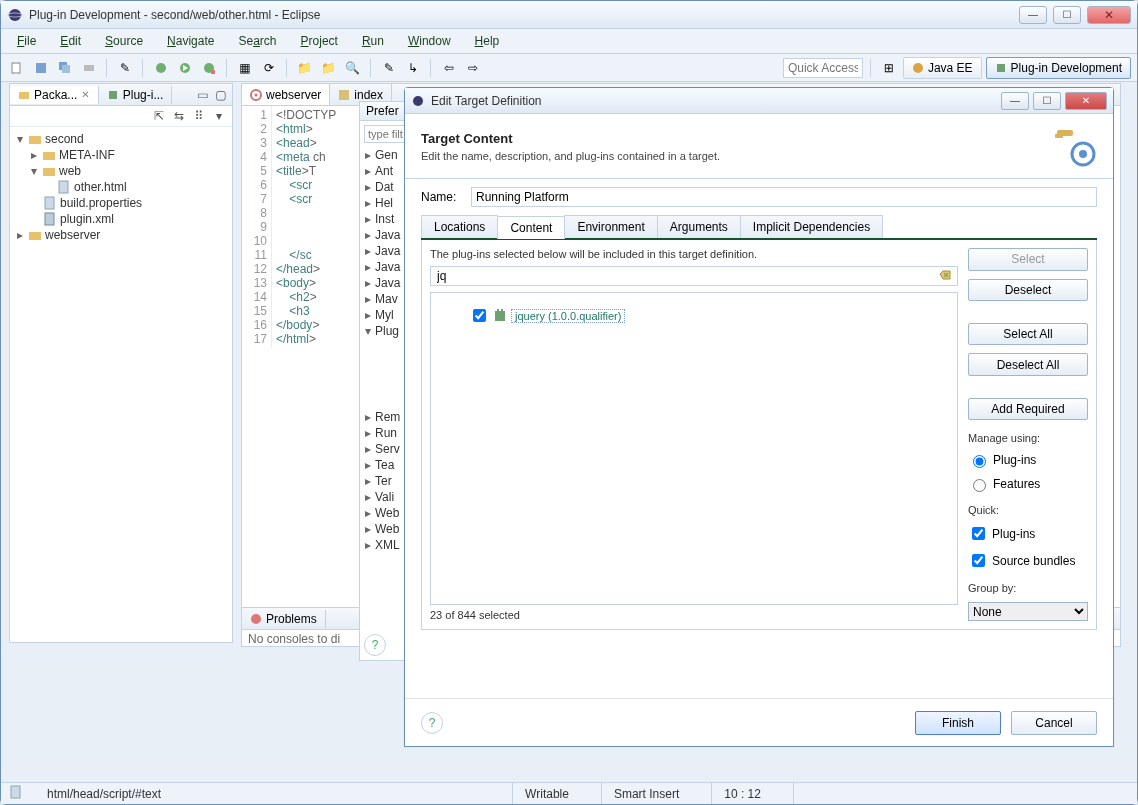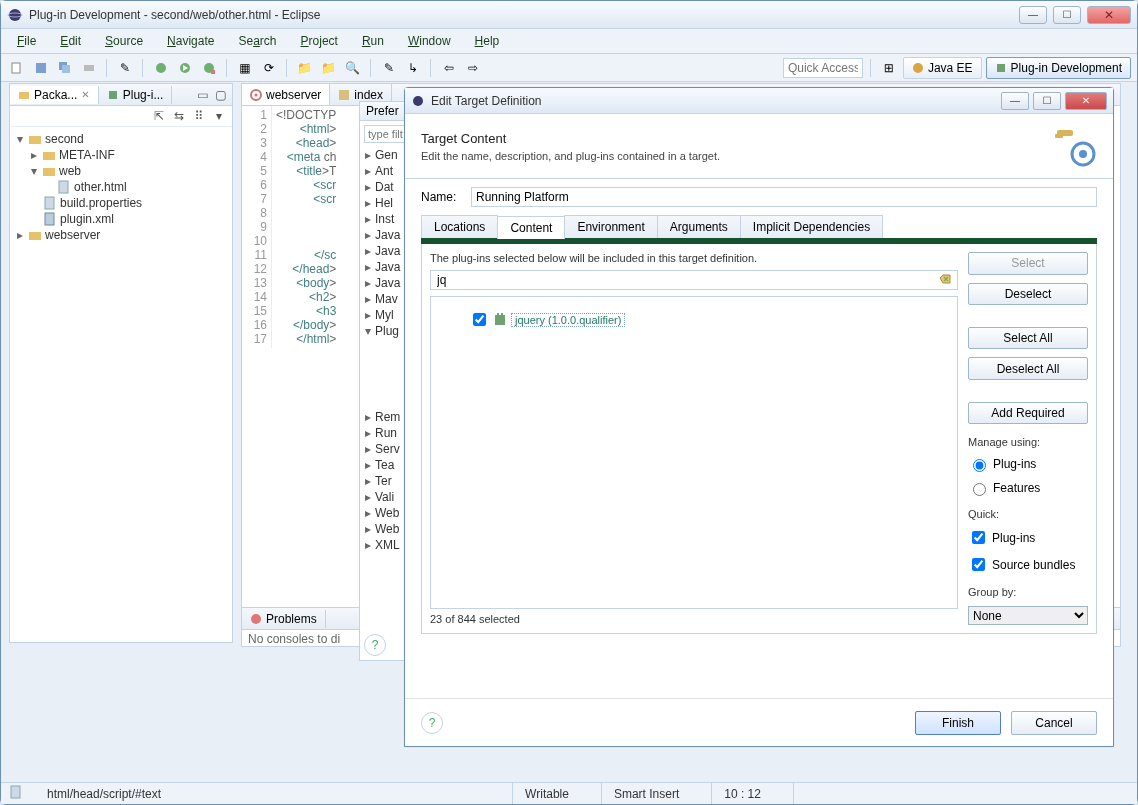--- a/index.html
+++ b/index.html
@@ -51,21 +51,21 @@
   .tree .indent { display: inline-block; }
   .tree .twisty { width: 10px; text-align: center; color: #666; }
   .tree .ticon { width: 14px; height: 14px; display: inline-flex; align-items: center; justify-content: center; }
 
   
   .editor-area { position: absolute; left: 240px; top: 82px; width: 880px; height: 560px; border: 1px solid #c4d3e3; background: #fff; }
   .editor-tabs { display: flex; background: linear-gradient(#f5f8fc, #e5edf5); border-bottom: 1px solid #c4d3e3; height: 22px; }
   .editor-tabs .view-tab { border-right: 1px solid #c4d3e3; }
   .gutter { width: 30px; background: #fff; border-right: 1px solid #e5edf5; text-align: right; padding: 2px 4px 2px 0; color: #999; font-family: Consolas, monospace; font-size: 11px; }
   .code-body { display: flex; }
-  .code-lines { padding: 2px 4px; font-family: Consolas, monospace; font-size: 11px; white-space: pre; color: #666; text-align: right; }
+  .code-lines { padding: 2px 4px; font-family: Consolas, monospace; font-size: 11px; white-space: pre; color: #666; }
   .code-lines .tag { color: #3f7f7f; }
 
   
   .bottom-view { position: absolute; left: 240px; top: 606px; width: 880px; height: 40px; border: 1px solid #c4d3e3; background: #fff; }
 
   
   .pref-hint { position: absolute; left: 358px; top: 100px; width: 70px; height: 560px; background: #fff; border: 1px solid #c4d3e3; overflow: hidden; }
   .pref-hint-title { padding: 2px 6px; background: linear-gradient(#f7fbff,#e4ecf5); border-bottom: 1px solid #c4d3e3; }
   .pref-hint .filter { margin: 4px; width: calc(100% - 8px); height: 18px; border: 1px solid #c4d3e3; padding: 0 3px; font-size: 11px; }
   .pref-hint .prow { display: flex; align-items: center; gap: 3px; padding: 1px 4px; font-size: 11px; color: #333; }
@@ -74,30 +74,30 @@
 
   
   .dialog { position: absolute; left: 403px; top: 86px; width: 710px; height: 660px; background: #fff; border: 1px solid #6b8fb3; border-radius: 4px 4px 0 0; box-shadow: 0 0 1px rgba(0,0,0,.2); }
   .dialog-titlebar { height: 26px; background: linear-gradient(#f7fbff,#dfe9f4); border-bottom: 1px solid #c4d3e3; display: flex; align-items: center; padding: 0 6px; }
   .dialog-titlebar .title { flex: 1; font-size: 12px; color: #333; }
   .dialog-titlebar .dbtns { display: flex; gap: 4px; }
   .dialog-titlebar .dbtn { width: 28px; height: 18px; border: 1px solid #9fb5cc; background: linear-gradient(#fefefe,#dde6f1); border-radius: 2px; display:flex; align-items:center; justify-content:center; cursor:pointer; font-size:10px; color:#444; }
   .dialog-titlebar .dbtn.close { width: 42px; background: linear-gradient(#e57b7b,#c94a4a); color:#fff; }
   .dialog-header { padding: 10px 16px; display: flex; align-items: center; border-bottom: 1px solid #c4d3e3; }
   .dialog-header .head-text { flex:1; }
-  .dialog-header h3 { margin: 0 0 4px 0; font-size: 13px; font-weight: normal; color: #222; }
+  .dialog-header h3 { margin: 0 0 4px 0; font-size: 13px; font-weight: bold; color: #222; }
   .dialog-header .desc { font-size: 11px; color: #444; }
   .dialog-header .head-icon { width: 44px; height: 44px; }
 
   .dialog-body { padding: 8px 16px; }
   .name-row { display: flex; align-items: center; gap: 10px; margin-bottom: 8px; }
   .name-row label { width: 40px; }
   .name-row input { flex: 1; height: 20px; border: 1px solid #c4d3e3; padding: 0 4px; }
 
-  .tabs { display: flex; border-bottom: 6px solid #14532d; }
+  .tabs { display: flex; border-bottom: 2px solid #14532d; }
   .tab { padding: 4px 12px; border: 1px solid #c4d3e3; border-bottom: none; margin-right: -1px; background: linear-gradient(#f4f7fb,#e6edf6); cursor: pointer; }
   .tab.active { background: #fff; position: relative; top: 1px; }
 
   .tabpanel { border: 1px solid #c4d3e3; border-top: none; padding: 8px; display: flex; gap: 10px; height: 390px; }
   .tabpanel-left { flex: 1; display: flex; flex-direction: column; }
   .plugin-desc { font-size: 11px; color: #333; margin-bottom: 6px; }
   .filter-box { height: 20px; border: 1px solid #c4d3e3; padding: 8px 4px; margin-bottom: 6px; display:flex; align-items:center; }
   .filter-box input { border:none; outline:none; flex:1; font-size:12px; }
   .filter-box .erase { width:14px; height:14px; cursor:pointer; color:#b68c2a; }
   .plugin-list { flex: 1; border: 1px solid #c4d3e3; background: #fff; padding: 12px; overflow: auto; }

